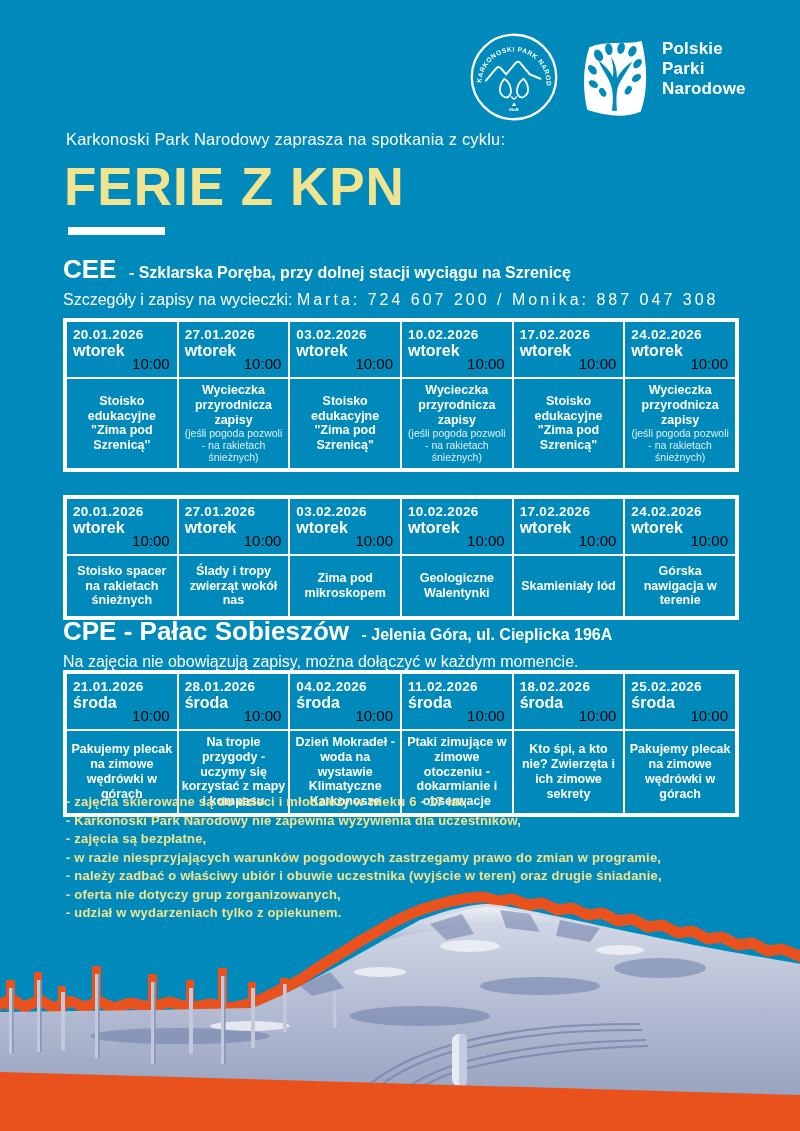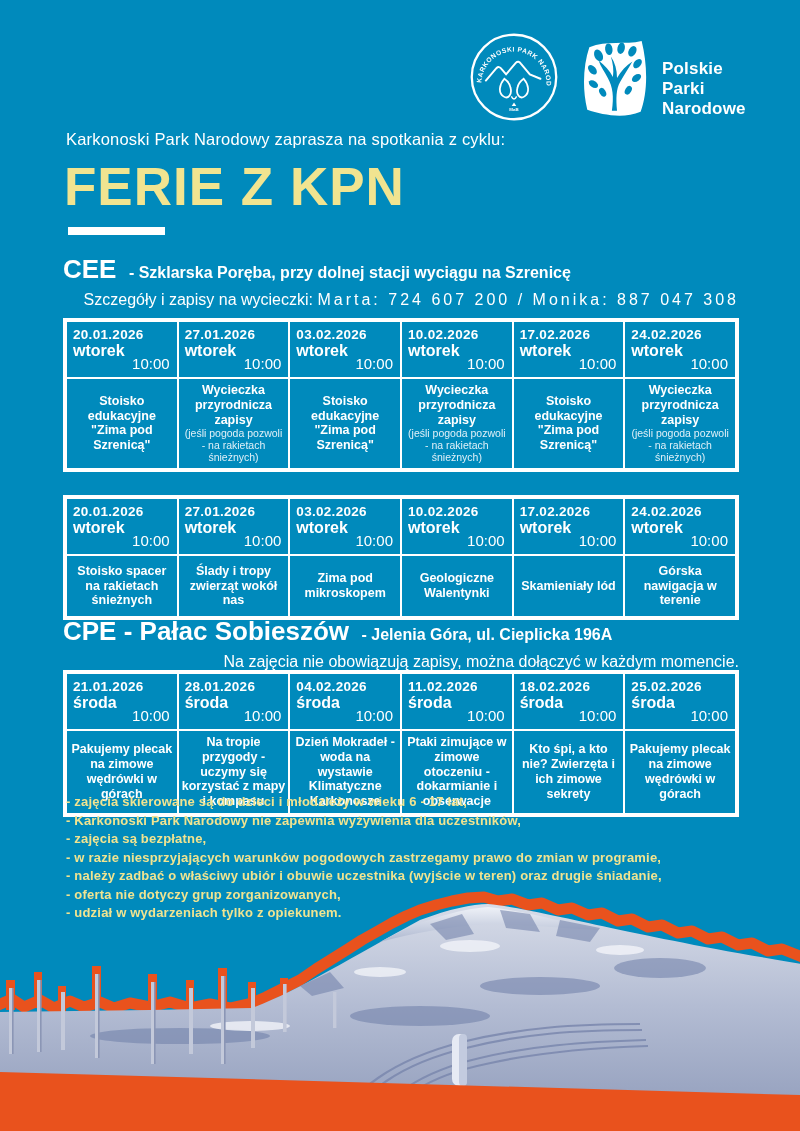--- a/index.html
+++ b/index.html
@@ -2,41 +2,41 @@
 <html><head>
 <meta charset="utf-8">
 <style>
   html,body{margin:0;padding:0;}
   body{font-family:"Liberation Sans","DejaVu Sans",sans-serif;}
   .poster{position:relative;width:800px;height:1131px;background:#008ABC;overflow:hidden;color:#fff;}
 
   
   .logos{position:absolute;top:33px;left:470px;width:310px;height:90px;display:flex;align-items:flex-start;}
   .kpn-logo{width:88px;height:88px;}
-  .ppn{display:flex;align-items:flex-end;margin-left:22px;margin-top:6px;}
+  .ppn{display:flex;align-items:flex-start;margin-left:22px;margin-top:6px;}
   .ppn-shield{width:72px;height:80px;}
   .ppn-text{margin-left:10px;font-weight:bold;font-size:17px;line-height:20px;letter-spacing:.2px;}
 
   .intro{position:absolute;left:66px;top:130px;font-size:16.5px;letter-spacing:.2px;}
   .title{position:absolute;left:64px;top:156px;font-size:53px;font-weight:bold;color:#F1E490;letter-spacing:1px;}
   .title-underline{position:absolute;left:68px;top:227px;width:97px;height:8px;background:#fff;}
 
   .section{position:absolute;left:63px;width:676px;}
   .sec-head{white-space:nowrap;}
   .sec-head .code{font-size:26px;font-weight:bold;}
   .sec-head .tail{font-size:16px;font-weight:bold;margin-left:8px;}
-  .sec-sub{margin-top:6px;font-size:16px;text-align:right;}
+  .sec-sub{margin-top:6px;font-size:16px;}
   .sec-sub .spaced{letter-spacing:3px;}
 
   .grid{position:absolute;left:63px;width:676px;background:#fff;padding:4px;box-sizing:border-box;
         display:grid;grid-template-columns:repeat(6,1fr);gap:2px;}
   .hcell{background:#008ABC;position:relative;height:45px;padding:5px 6px;box-sizing:content-box;}
   .hcell .date{font-size:13.5px;font-weight:bold;letter-spacing:.3px;}
   .hcell .day{font-size:16px;font-weight:bold;}
-  .hcell .time{position:absolute;right:7px;bottom:5px;font-size:15px;color:#ffffff;}
+  .hcell .time{position:absolute;right:7px;bottom:5px;font-size:15px;color:#000000;}
   .bcell{background:#008ABC;display:flex;flex-direction:column;align-items:center;justify-content:center;
          text-align:center;padding:4px 3px;}
   .bcell .activity{font-size:12.5px;font-weight:bold;line-height:1.18;}
   .bcell .note{font-size:10.5px;line-height:1.12;margin-top:1px;color:#dff0f8;}
   .grid.t1 .bcell{min-height:66px;} .grid.t2 .bcell{min-height:52px;} .grid.t3 .bcell{min-height:66px;}
 
   .notice{position:absolute;left:66px;top:793px;color:#F1E490;width:620px;}
   .notice-title{font-size:15px;font-weight:bold;margin-bottom:5px;}
   .notice-item{font-size:13px;font-weight:bold;line-height:18.5px;letter-spacing:.2px;}
 

